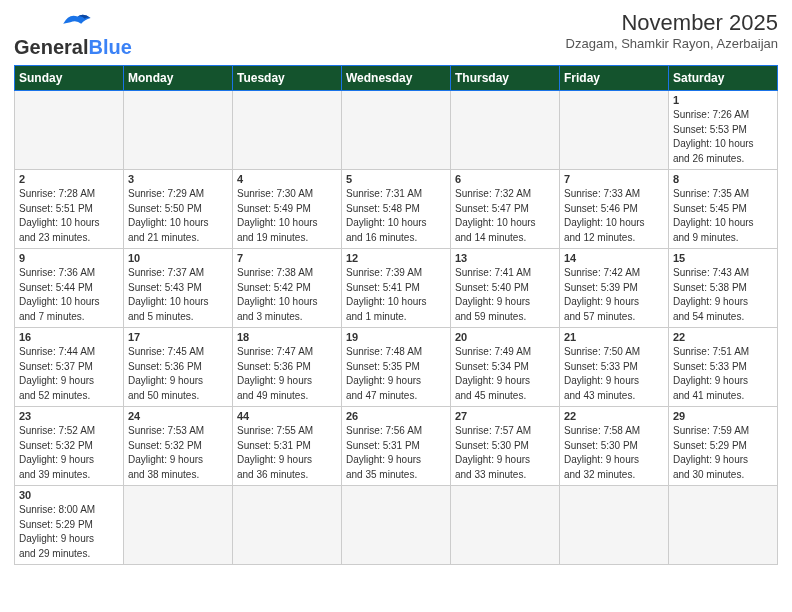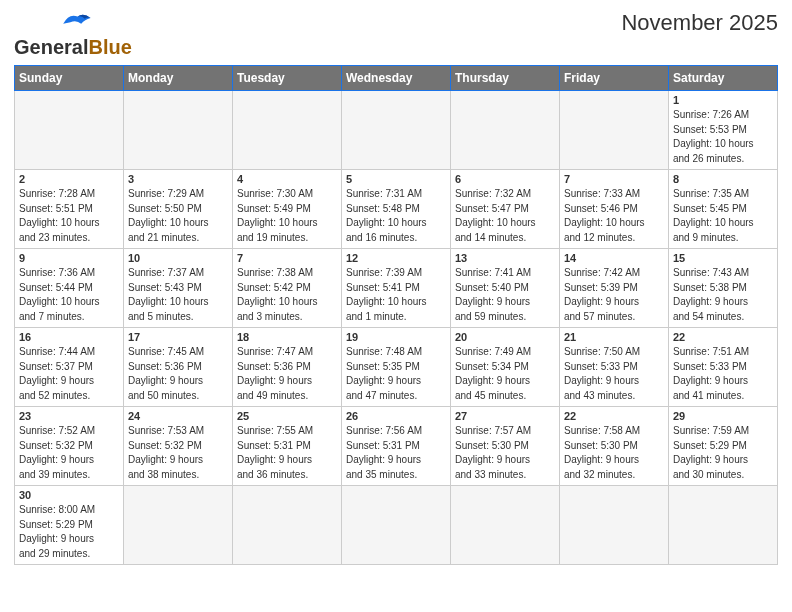--- a/index.html
+++ b/index.html
@@ -44,21 +44,21 @@
     .location {
       font-size: 13px;
       color: #555;
     }
     .calendar {
       width: 100%;
       border-collapse: collapse;
       table-layout: fixed;
     }
     .calendar th {
-      background: #737373;
+      background: #14532d;
       color: #fff;
       font-size: 12px;
       font-weight: 600;
       padding: 5px 4px;
       text-align: left;
       border: 1px solid #1a73e8;
     }
     .calendar td {
       border: 1px solid #ccc;
       vertical-align: top;
@@ -94,25 +94,26 @@
 <div class="page">
   <div class="header">
     <div class="logo">
 
       <svg class="logo-bird" viewBox="0 0 50 35" xmlns="http://www.w3.org/2000/svg">
         <path d="M10,20 Q18,5 30,10 Q38,4 48,12 Q40,14 35,20 Q28,14 20,18 Z" fill="#1a73e8"></path>
         <path d="M30,10 Q38,4 48,12 Q44,10 40,13 Q36,8 30,10 Z" fill="#0d47a1"></path>
       </svg>
       <div style="display:flex;align-items:baseline;">
         <span style="font-size:20px;font-weight:bold;color:#333;">General</span>
-        <span style="font-size:20px;font-weight:bold;color:#a16207;">Blue</span>
+        <span style="font-size:20px;font-weight:bold;color:#3b82f6;">Blue</span>
       </div>
     </div>
     <div class="title-block">
       <div class="month-title">November 2025</div>
+      <div class="location">Dzagam, Shamkir Rayon, Azerbaijan</div>
     </div>
   </div>
 
   <table class="calendar">
     <thead>
       <tr>
       <th>Sunday</th>
           <th>Monday</th>
           <th>Tuesday</th>
           <th>Wednesday</th>
@@ -299,21 +300,21 @@
 and 39 minutes.</div>
           </td>
           <td>
             <span class="day-num">24</span>
             <div class="day-info" style="white-space: pre-line;">Sunrise: 7:53 AM
 Sunset: 5:32 PM
 Daylight: 9 hours
 and 38 minutes.</div>
           </td>
           <td>
-            <span class="day-num">25</span>
+            <span class="day-num">44</span>
             <div class="day-info" style="white-space: pre-line;">Sunrise: 7:55 AM
 Sunset: 5:31 PM
 Daylight: 9 hours
 and 36 minutes.</div>
           </td>
           <td>
             <span class="day-num">26</span>
             <div class="day-info" style="white-space: pre-line;">Sunrise: 7:56 AM
 Sunset: 5:31 PM
 Daylight: 9 hours

